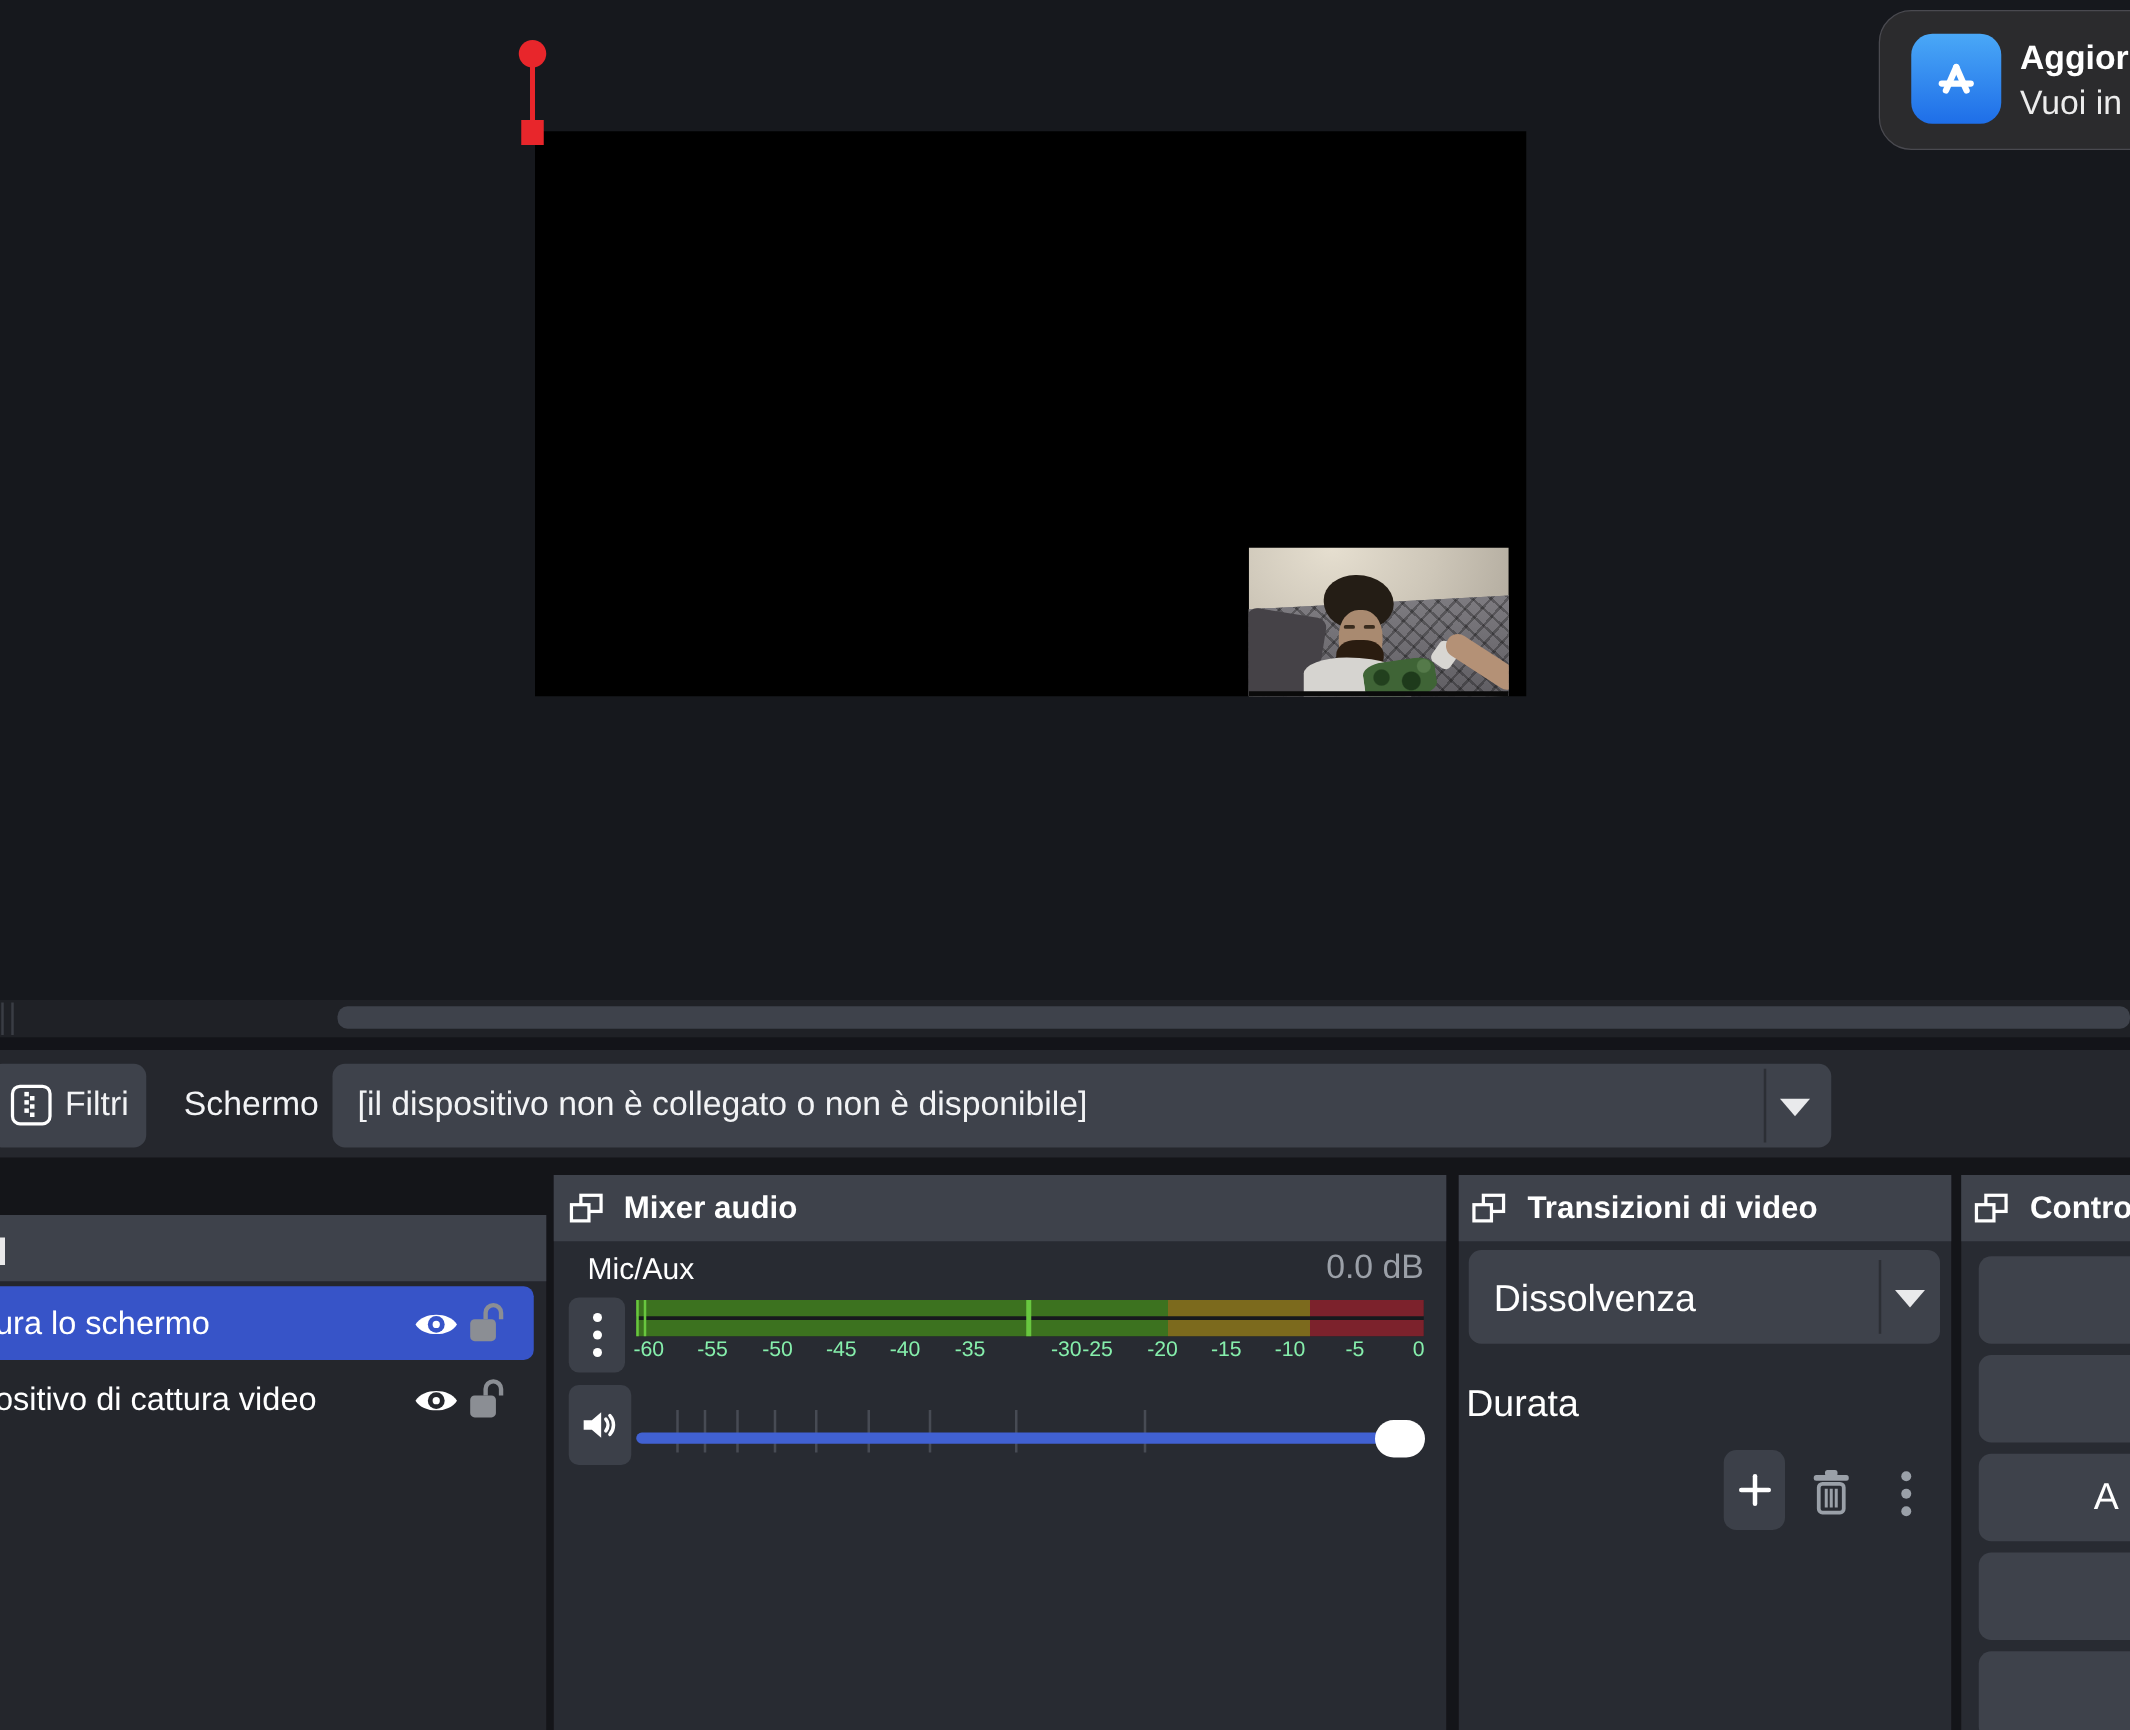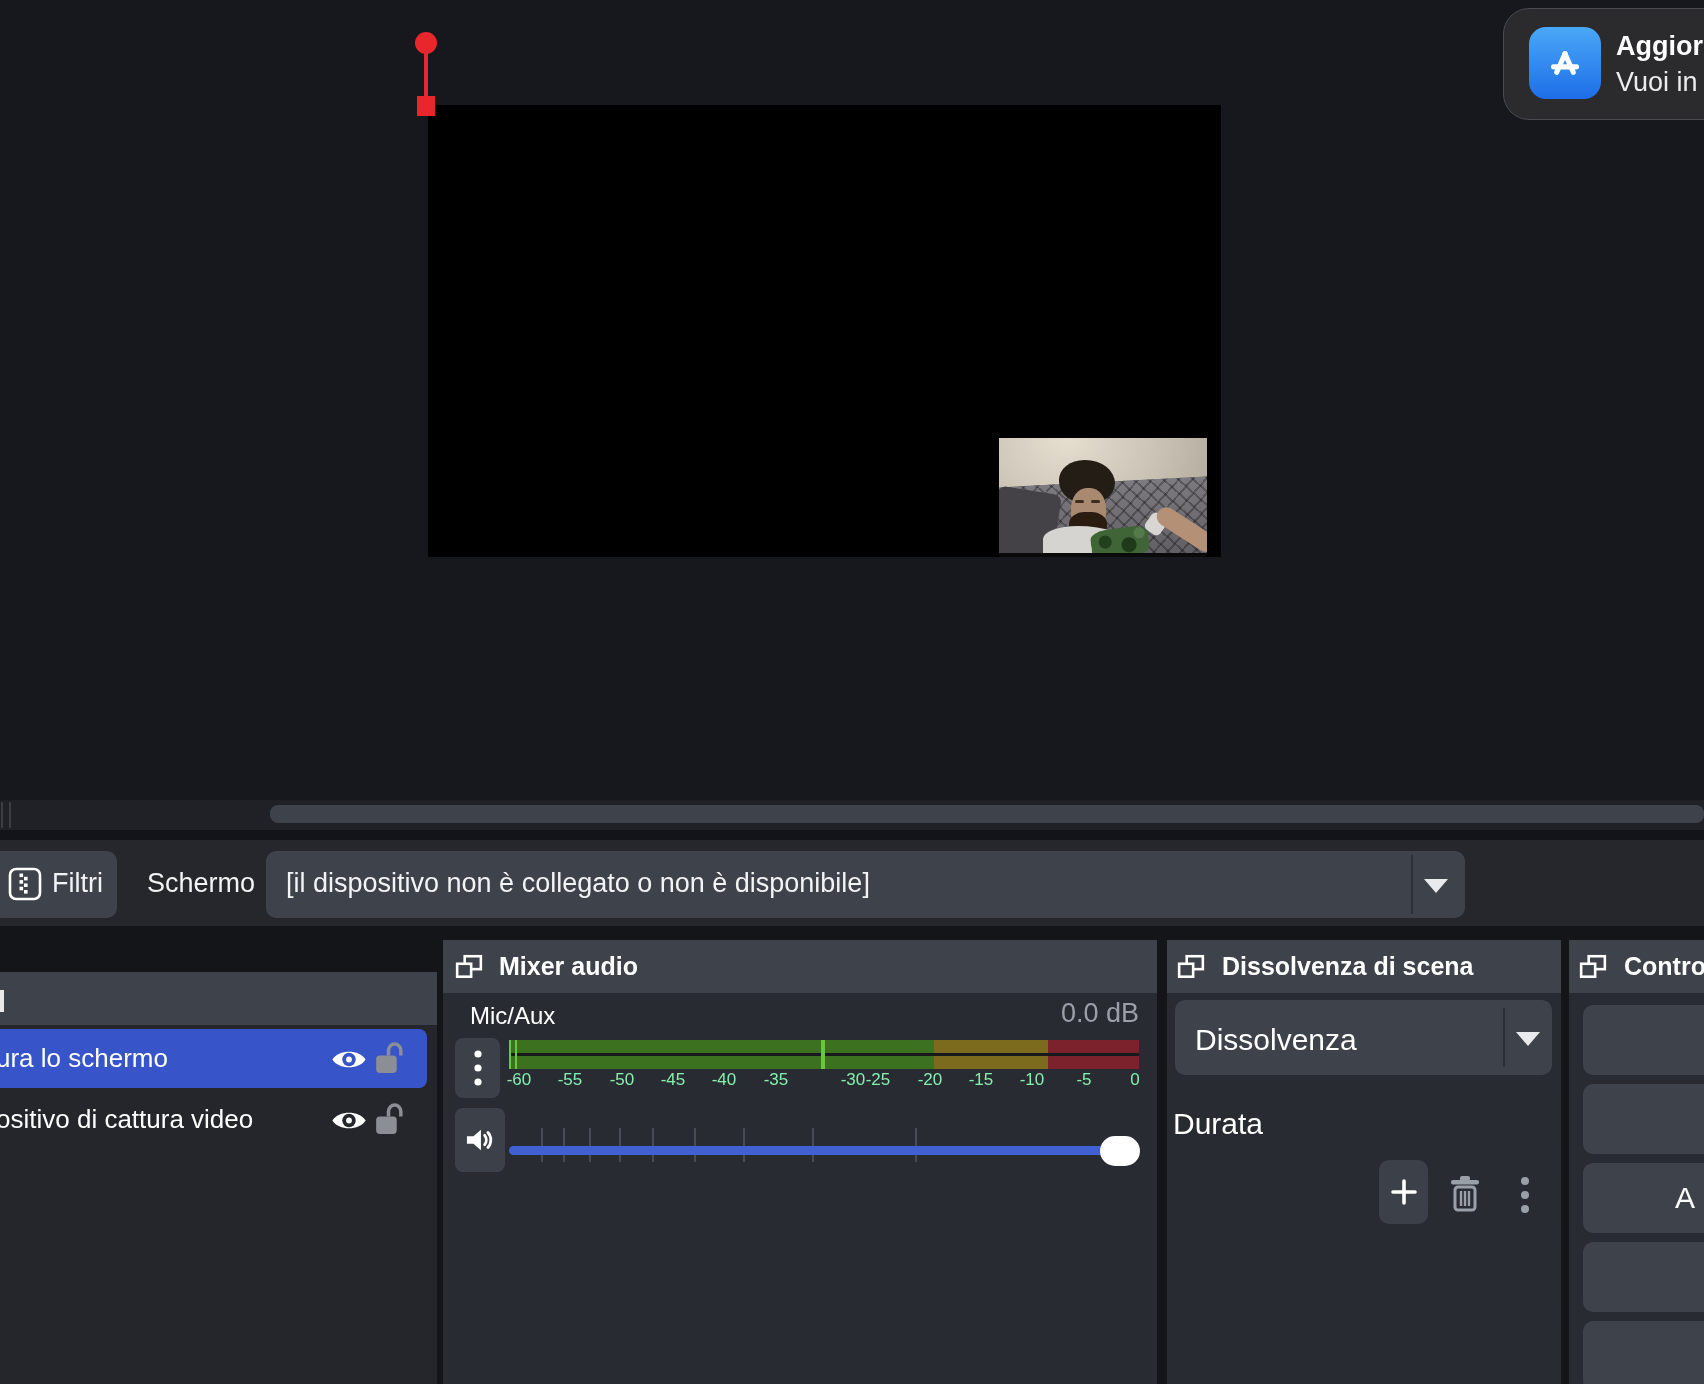--- a/index.html
+++ b/index.html
@@ -255,21 +255,21 @@
   </div>
 
   <div class="abs panel" style="left:1167px;top:940px;width:394px;height:444px;">
     <div class="panel-header">
       <span class="abs" style="left:10px;top:14px;">
         <svg width="28" height="26" viewBox="0 0 26 24">
           <rect x="9" y="2" width="15" height="12" fill="none" stroke="#fff" stroke-width="2.4"></rect>
           <rect x="2" y="9" width="13" height="12" fill="#3e424b" stroke="#fff" stroke-width="2.4"></rect>
         </svg>
       </span>
-      <span class="abs panel-title" style="left:55px;top:12px;">Dissolvenza di scena</span>
+      <span class="abs panel-title" style="left:55px;top:12px;">Transizioni di video</span>
     </div>
 
     <div class="abs combo" style="left:8px;top:60px;width:377px;height:75px;">
       <span class="abs big-text" style="left:20px;top:23px;">Dissolvenza</span>
       <span class="abs combo-divider" style="left:328px;top:8px;width:2px;height:59px;"></span>
       <span class="abs caret-down" style="left:341px;top:32px;"></span>
     </div>
 
     <div class="abs big-text" style="left:6px;top:167px;">Durata</div>
 

